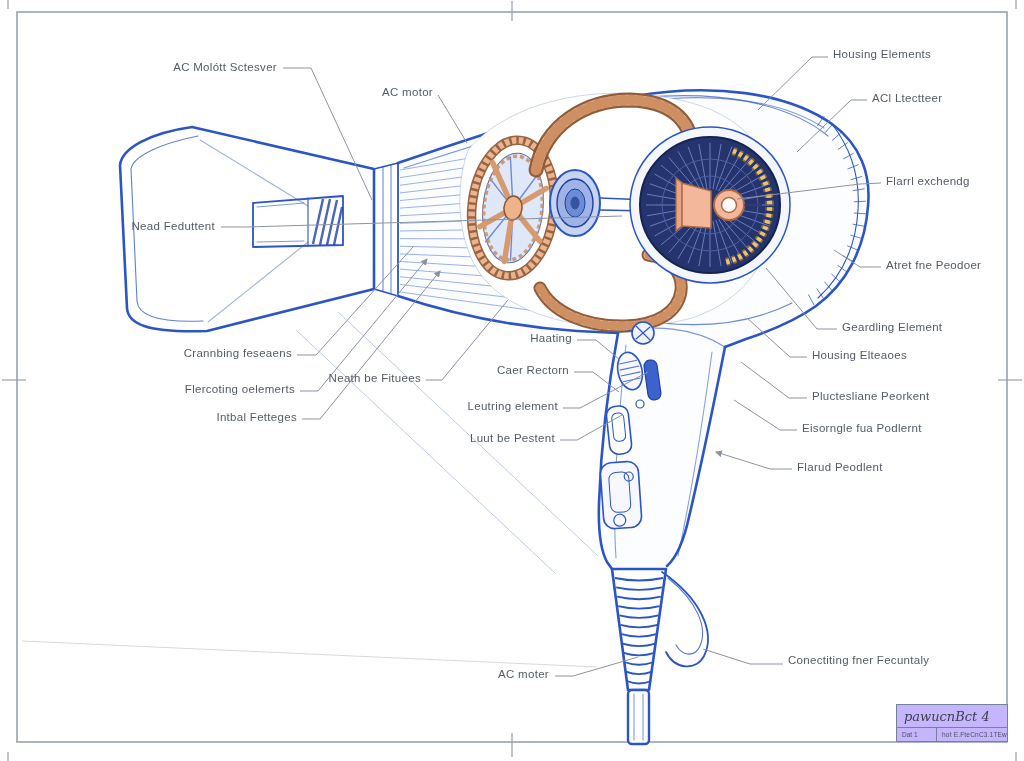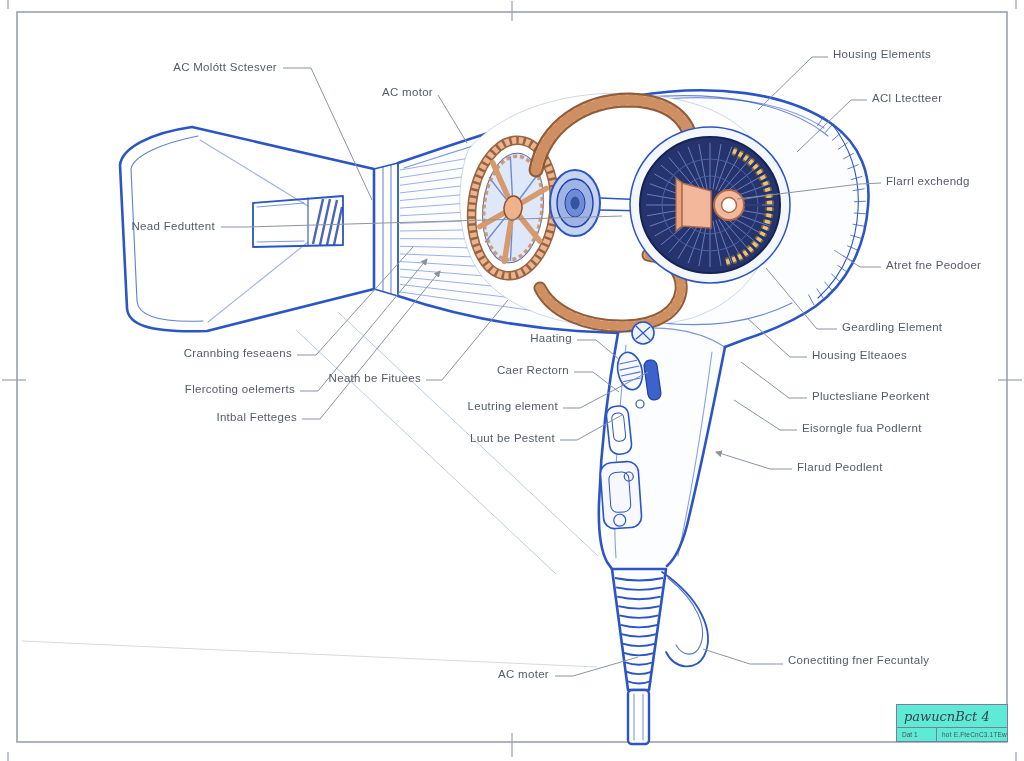--- a/index.html
+++ b/index.html
@@ -18,21 +18,21 @@
   
   .ol   {fill:none;stroke:var(--blue);stroke-width:2.6;stroke-linecap:round;stroke-linejoin:round;}
   .ol2  {fill:none;stroke:var(--blue);stroke-width:1.8;stroke-linecap:round;stroke-linejoin:round;}
   .th   {fill:none;stroke:var(--blue);stroke-width:1.1;stroke-linecap:round;}
   .ghost{fill:none;stroke:var(--blue);stroke-width:0.9;opacity:.35;}
   .leader{fill:none;stroke:var(--leader);stroke-width:1;}
   .part-label{font:11.5px "Liberation Sans",sans-serif;fill:var(--label);letter-spacing:.3px;}
 
   
   .title-block{position:absolute;left:896px;top:704px;width:112px;height:38px;
-    border:1.4px solid #77809a;background:#5eead4;box-sizing:border-box;
+    border:1.4px solid #77809a;background:#c4b5fd;box-sizing:border-box;
     display:flex;flex-direction:column;}
   .tb-model{flex:1;display:flex;align-items:center;padding-left:7px;
     font:italic 13px "DejaVu Serif",serif;color:#3a4150;border-bottom:1px solid #77809a;}
   .tb-row{height:13px;display:flex;align-items:stretch;font:6.5px "Liberation Sans",sans-serif;color:#4a5162;}
   .tb-left{width:34px;border-right:1px solid #77809a;display:flex;align-items:center;padding-left:5px;}
   .tb-right{flex:1;display:flex;align-items:center;padding-left:5px;letter-spacing:.2px;}
 </style>
 </head>
 <body>
 

